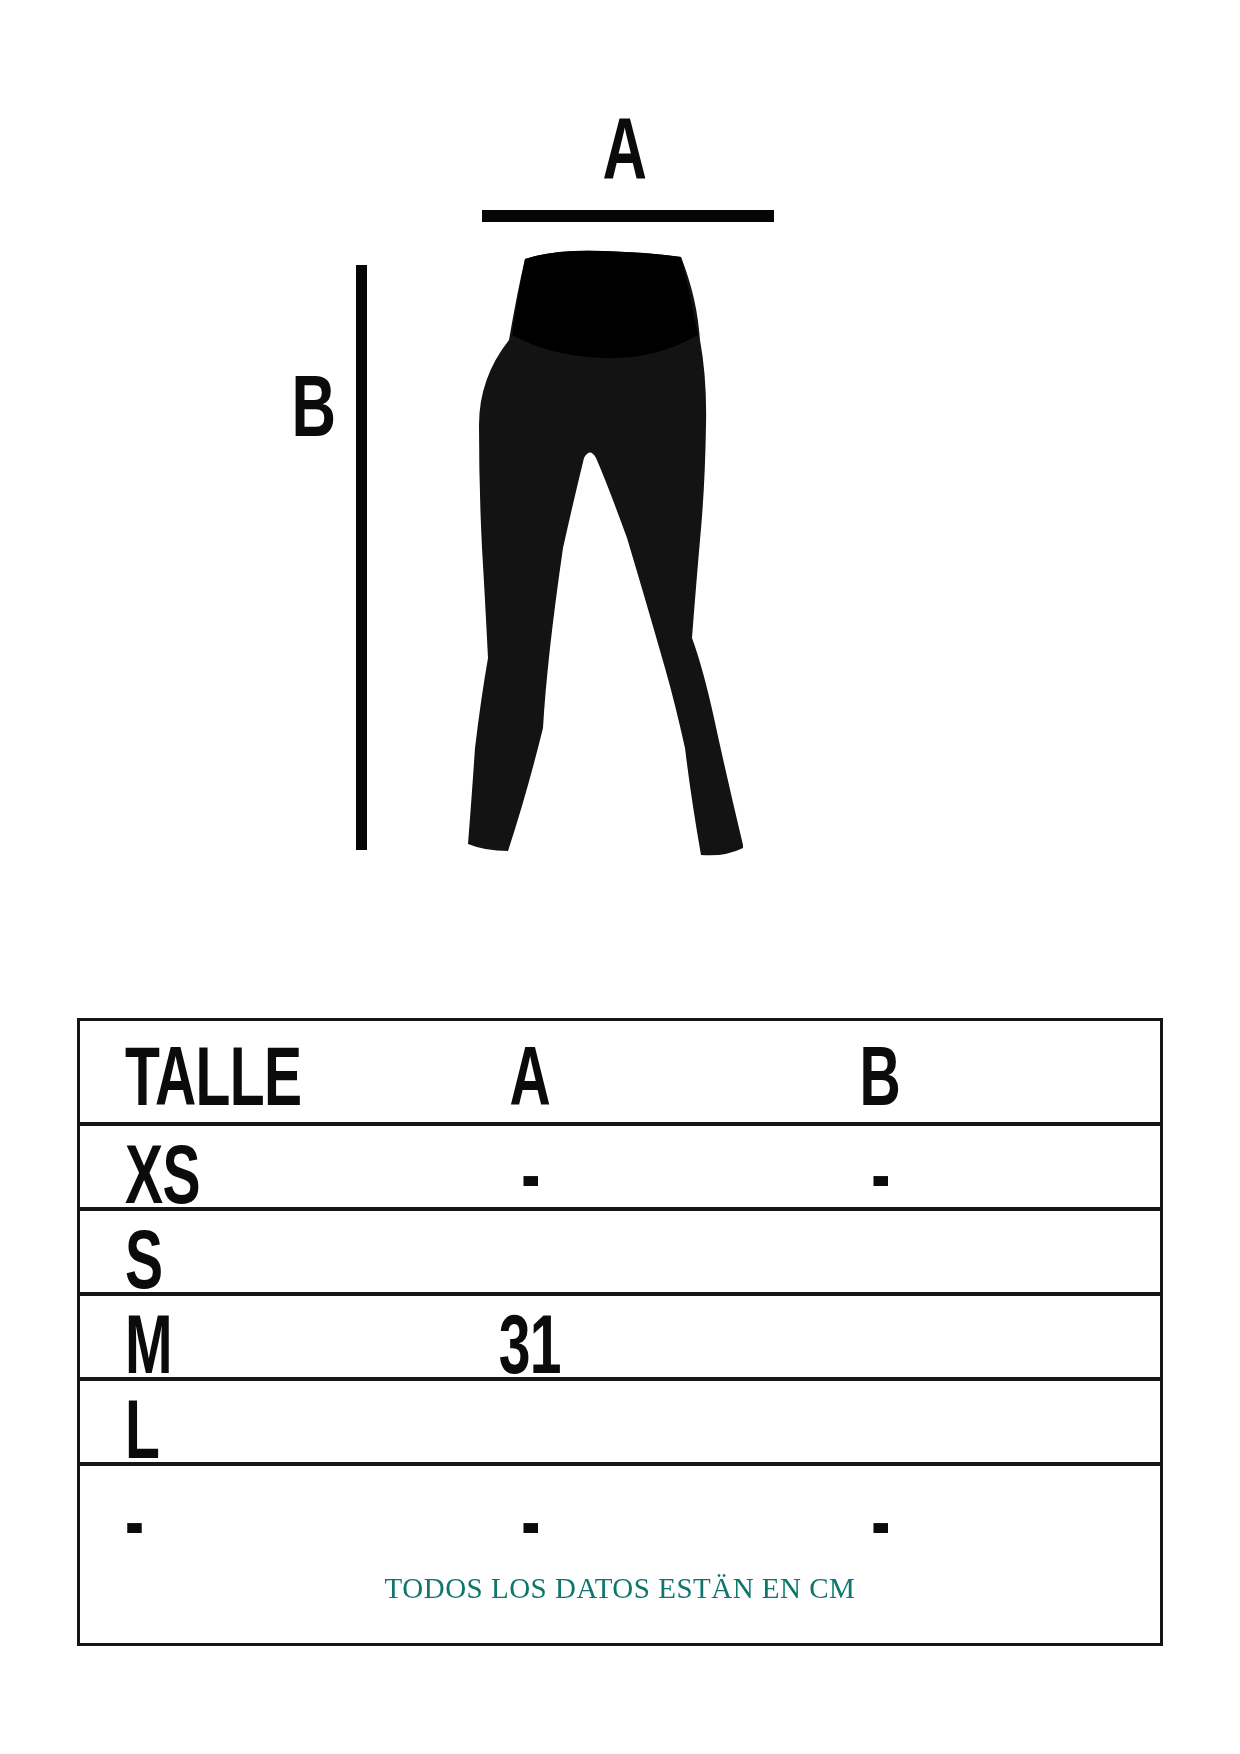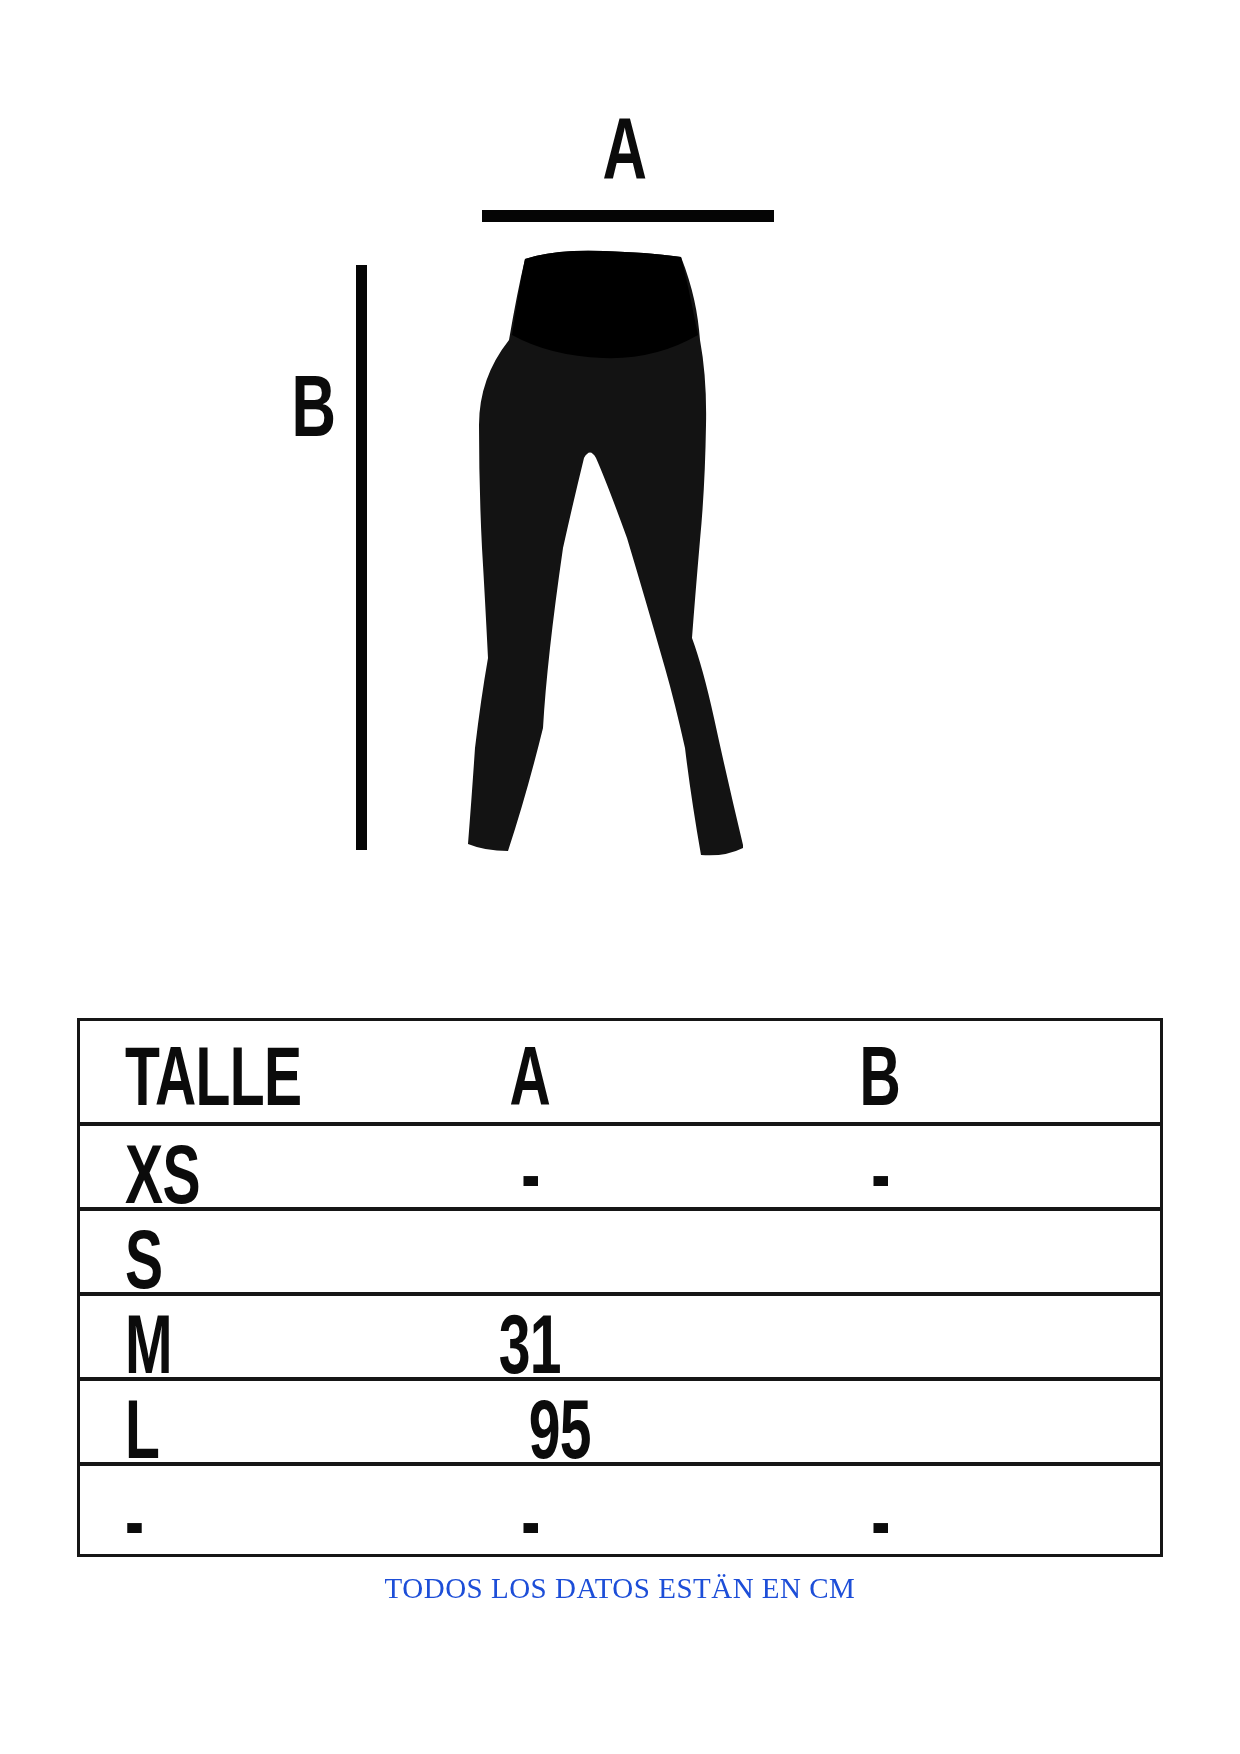--- a/index.html
+++ b/index.html
@@ -18,41 +18,41 @@
   .diagram-label { position:absolute; text-align:center; }
   .diagram-label .cond { font-size:88px; transform:scaleX(0.7); }
   .label-a { left:489px; top:104px; width:270px; }
   .label-b { left:258px; top:362px; width:110px; }
   .measure-bar { position:absolute; background:#050505; }
   .bar-a { left:482px; top:210px; width:292px; height:12px; }
   .bar-b { left:356px; top:265px; width:11px; height:585px; }
   .leggings-svg { position:absolute; left:455px; top:248px; width:300px; height:612px; }
   
   .size-table {
-    position:absolute; left:77px; top:1018px; width:1086px; height:539px;
+    position:absolute; left:77px; top:1018px; width:1086px; height:628px;
     border:3px solid #161616; box-sizing:border-box;
     display:flex; flex-direction:column;
   }
   .t-row { display:flex; align-items:flex-end; box-sizing:border-box; flex:none; }
   .t-row.header { height:101px; }
   .t-row.data   { height:85px; border-top:4px solid #161616; }
   .t-row.last   { height:92px; border-top:4px solid #161616; }
   .cell { box-sizing:border-box; }
   .c1 { width:290px; padding-left:45px; text-align:left; }
   .c2 { width:320px; text-align:center; }
   .c3 { width:380px; text-align:center; }
   .c1 .cond { transform-origin:left bottom; }
   .t-row .cond { font-size:84px; }
   .t-row.header .cond { margin-bottom:4px; }
   .t-row.data .cond, .t-row.last .cond { margin-bottom:-10px; }
   
   .footer-note {
     position:absolute; left:0; top:1572px; width:1240px;
     text-align:center; font-family:"Liberation Serif", serif;
-    font-size:29px; color:#1d4ed8; letter-spacing:0.5px;
+    font-size:29px; color:#0f766e; letter-spacing:0.5px;
   }
 </style>
 </head>
 <body>
 
 <div class="page">
 
   <div class="diagram-label label-a">
     <span class="cond">A</span>
   </div>
@@ -125,21 +125,20 @@
       <div class="cell c1"><span class="cond">S</span></div>
     </div>
 
     <div class="t-row data">
       <div class="cell c1"><span class="cond">M</span></div>
       <div class="cell c2"><span class="cond">31</span></div>
     </div>
 
     <div class="t-row data">
       <div class="cell c1"><span class="cond">L</span></div>
-      <div class="cell c3"><span class="cond">95</span></div>
     </div>
 
     <div class="t-row last">
       <div class="cell c1"><span class="cond">-</span></div>
       <div class="cell c2"><span class="cond">-</span></div>
       <div class="cell c3"><span class="cond">-</span></div>
     </div>
   </div>
 
   <div class="footer-note">TODOS LOS DATOS ESTÄN EN CM</div>

